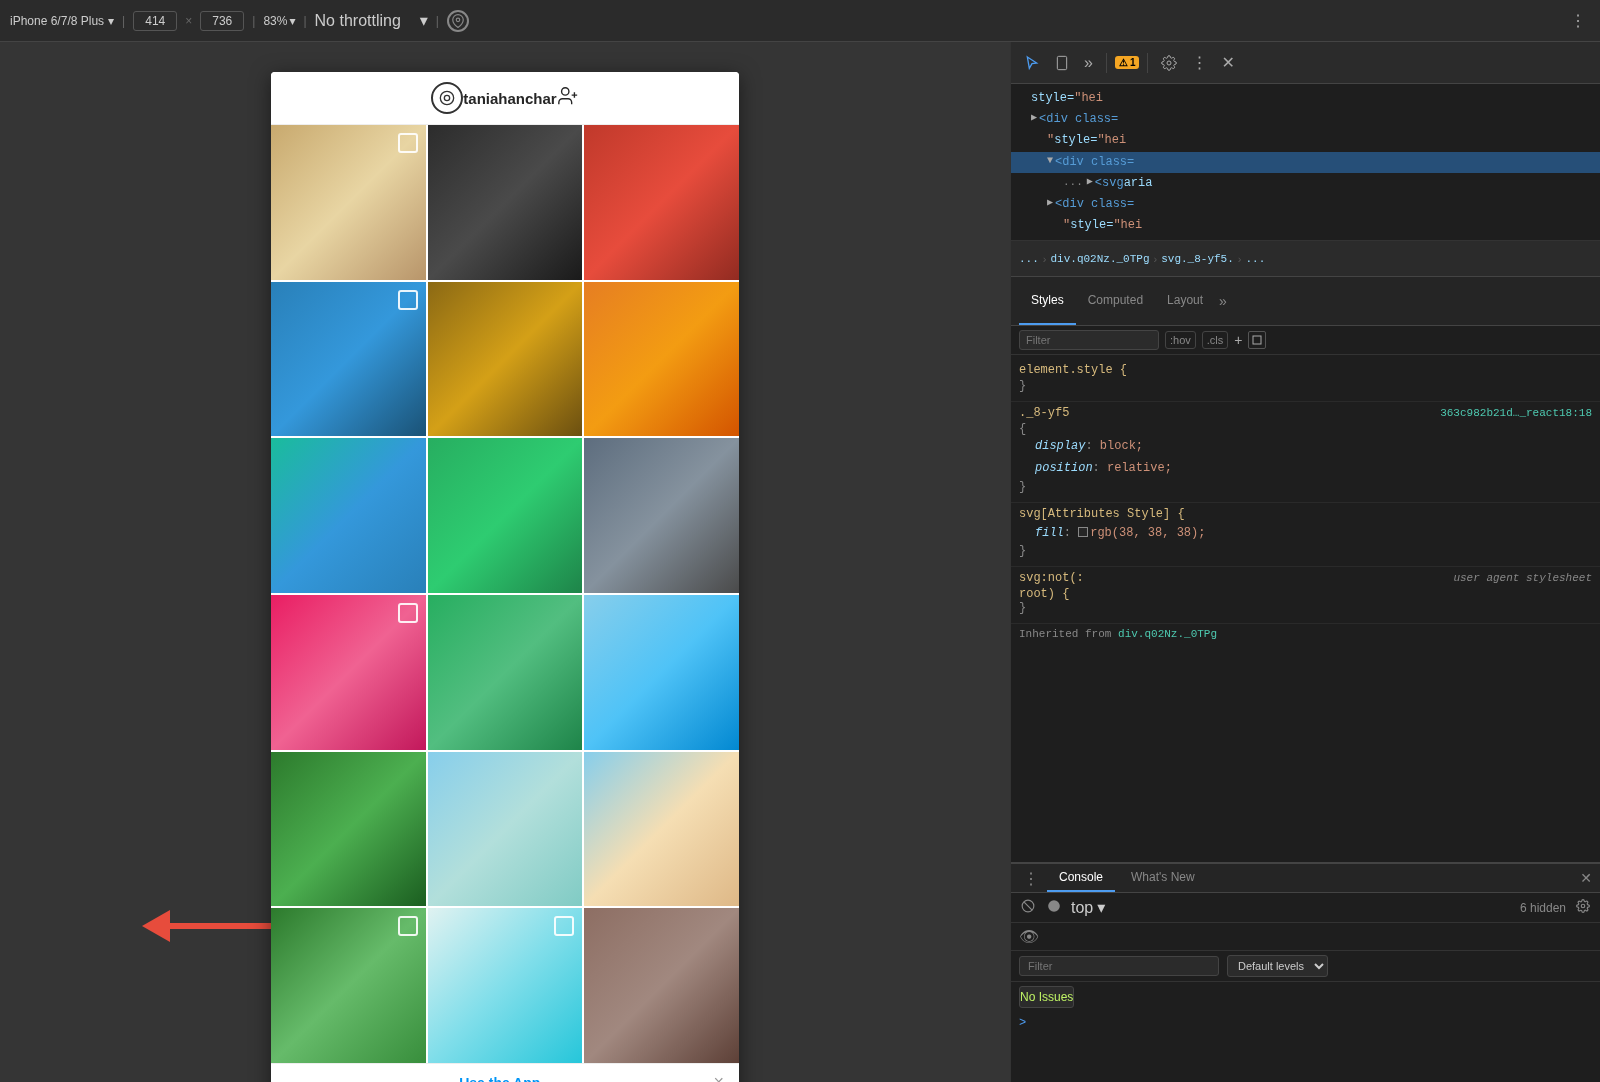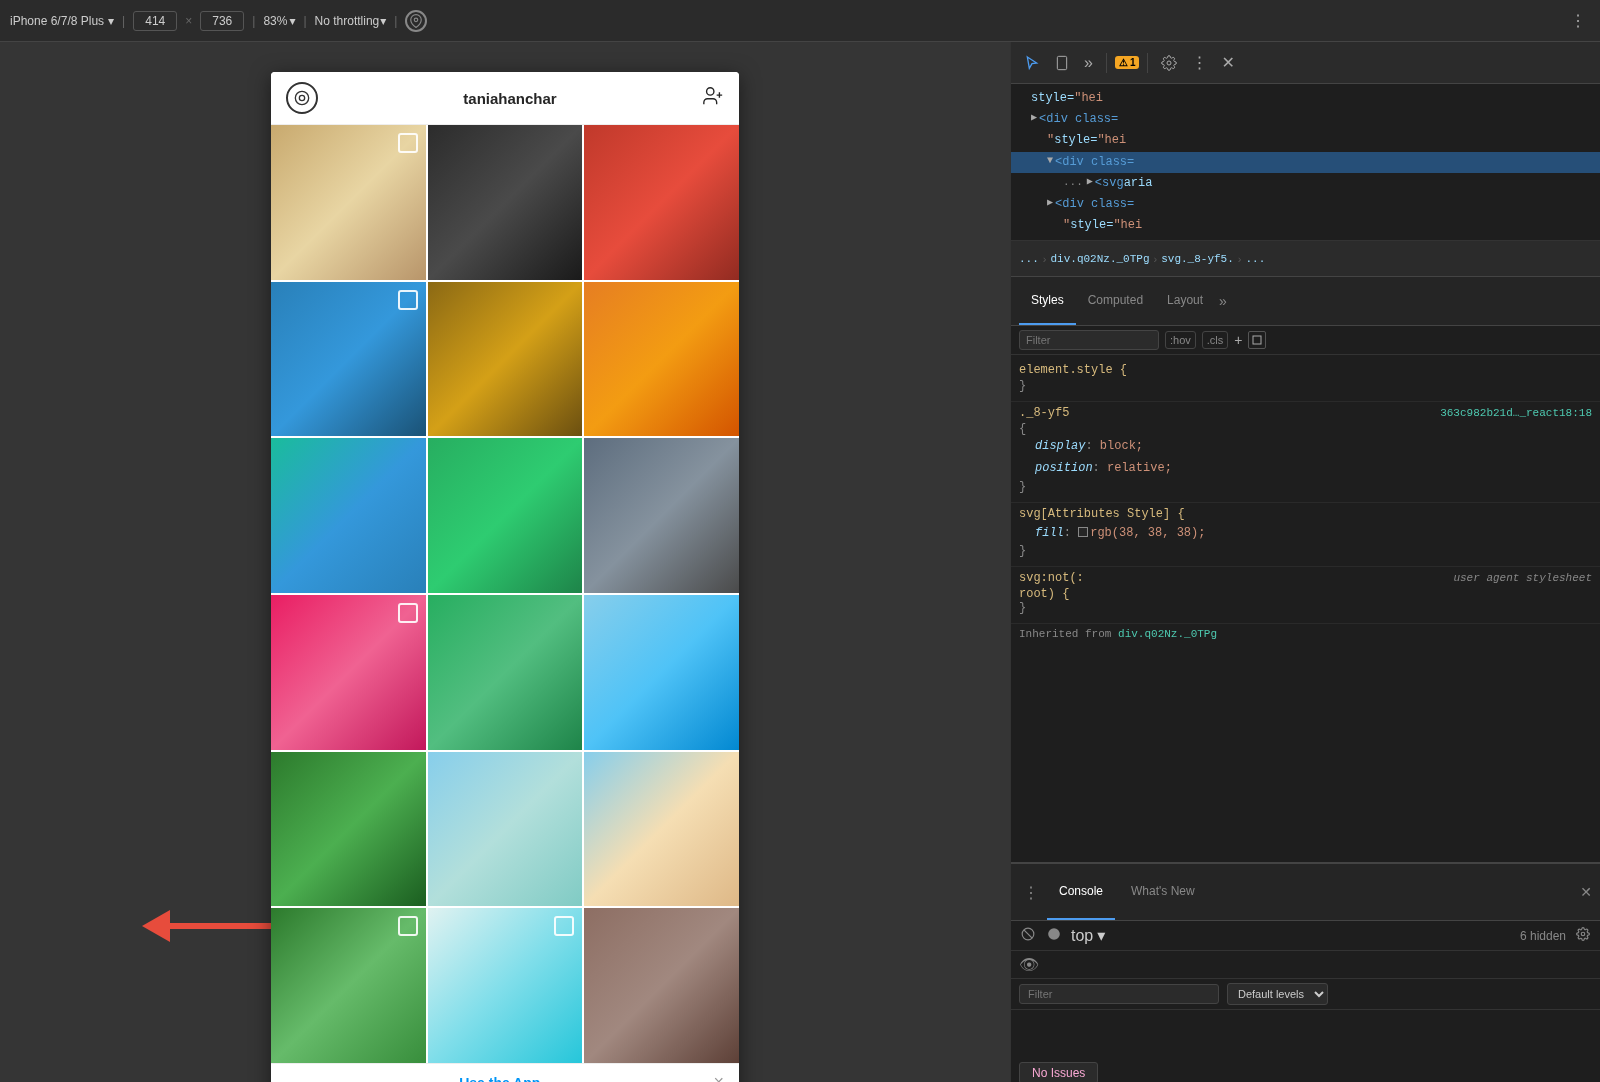--- a/index.html
+++ b/index.html
@@ -49,25 +49,25 @@
       align-items: center;
       gap: 2px;
       color: #ccc;
       font-size: 12px;
       cursor: pointer;
     }
     .no-throttle-btn {
       background: transparent;
       border: none;
       color: #ccc;
-      font-size: 12px;
-      cursor: pointer;
-      display: flex;
-      align-items: center;
-      gap: 1px;
+      font-size: 16px;
+      cursor: pointer;
+      display: flex;
+      align-items: center;
+      gap: 19px;
     }
     .location-icon {
       width: 22px;
       height: 22px;
       border: 2px solid #888;
       border-radius: 50%;
       position: relative;
       display: flex;
       align-items: center;
       justify-content: center;
@@ -119,21 +119,21 @@
       display: flex;
       flex-direction: column;
       position: relative;
       z-index: 2;
     }
 
     
     .ig-header {
       display: flex;
       align-items: center;
-      justify-content: space-between;
+      justify-content: center;
       padding: 10px 15px;
       border-bottom: 1px solid #eee;
       background: #fff;
     }
     .ig-logo-circle {
       width: 32px;
       height: 32px;
       border: 2px solid #333;
       border-radius: 50%;
       display: flex;
@@ -452,21 +452,21 @@
       padding: 0 8px;
       gap: 4px;
     }
     .console-tab-dots {
       color: #888;
       font-size: 16px;
       cursor: pointer;
       padding: 4px;
     }
     .console-tab {
-      padding: 20px 12px;
+      padding: 6px 12px;
       font-size: 12px;
       color: #888;
       cursor: pointer;
       border-bottom: 2px solid transparent;
     }
     .console-tab.active {
       color: #fff;
       border-bottom-color: #4d9cf0;
     }
     .console-close {
@@ -542,24 +542,23 @@
     }
     .console-no-issues {
       padding: 4px 8px;
       font-size: 12px;
       color: #888;
     }
     .console-no-issues span {
       background: #2b2b2b;
       border: 1px solid #444;
       border-radius: 3px;
-      padding: 3px 12px;
-      color: #f9a8d4;
+      padding: 3px 0;
+      color: #bef264;
       display: inline-block;
-      margin-top: 48px;
     }
     .console-message {
       padding: 4px 8px;
       font-family: 'Courier New', monospace;
       font-size: 11px;
       color: #d4a017;
       border-top: 1px solid #2a2a2a;
     }
     .console-prompt {
       padding: 4px 8px;

